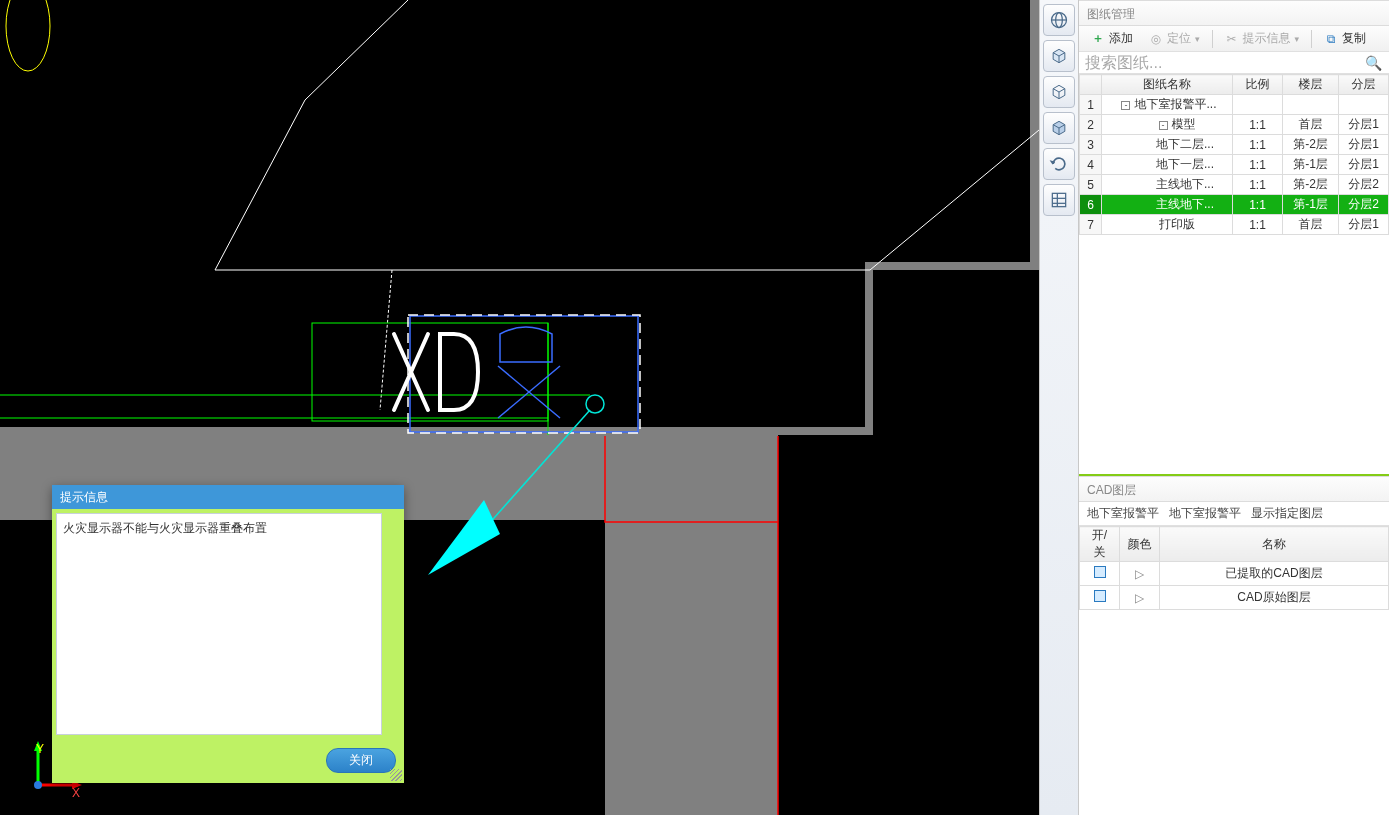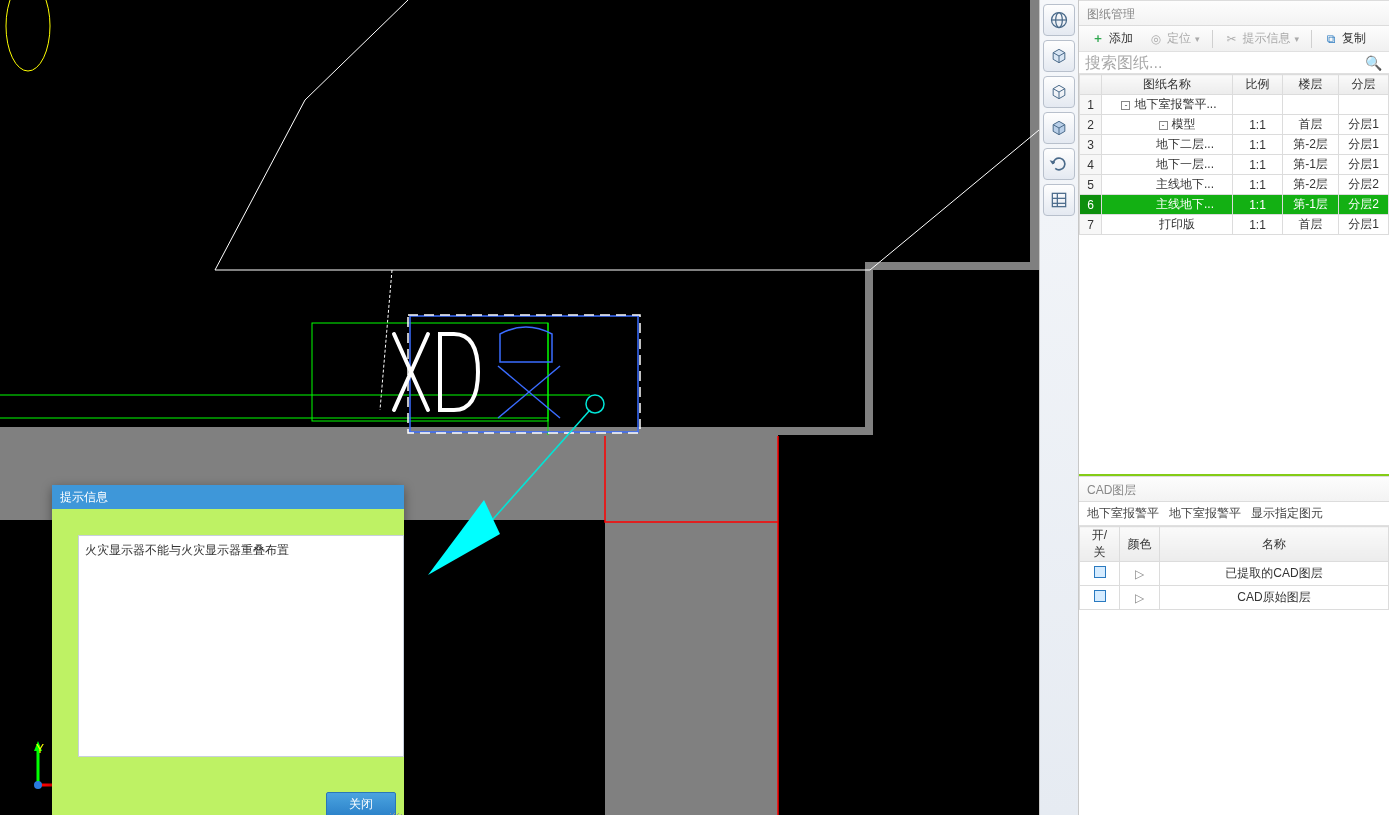--- a/index.html
+++ b/index.html
@@ -56,26 +56,26 @@
 table.layer-grid { width:100%; border-collapse:collapse;}
 table.layer-grid th, table.layer-grid td { border:1px solid #dcdcdc; height:24px; padding:0 6px;
   font-size:12px; color:#333; text-align:center;}
 table.layer-grid th { background:linear-gradient(#fafafa,#ececec); font-weight:normal; text-align:center;}
 .chk { width:12px; height:12px; border:1px solid #2a7ac0; background:#d6ecff; display:inline-block;}
 .tri { color:#888; cursor:pointer; }
 
 
 #dlg { position:absolute; left:52px; top:485px; width:352px; background:#bef264; box-shadow:0 3px 10px rgba(0,0,0,.4);}
 #dlg .titlebar { height:24px; background:#3E97D9; color:#fff; padding:0 8px; line-height:24px;}
-#dlg .body { padding:26px; }
+#dlg .body { padding:4px; }
 #dlg textarea { width:326px; height:222px; border:1px solid #c8d0dc; resize:none; padding:6px; font-size:12px;
   outline:none; color:#333;}
 #dlg .footer { padding:6px 8px 10px; text-align:right; position:relative;}
 #dlg button { background:linear-gradient(#4aa3e0,#2c82c9); border:1px solid #2a76b8; color:#fff;
-  padding:3px 22px; border-radius:2px; cursor:pointer;}
+  padding:3px 22px; border-radius:12px; cursor:pointer;}
 #dlg .grip { position:absolute; right:2px; bottom:2px; width:12px; height:12px; cursor:nwse-resize;
   background:repeating-linear-gradient(135deg,#999 0 1px,transparent 1px 3px);}
 
 
 #axis { position:absolute; left:24px; bottom:16px; }
 </style>
 </head>
 <body>
 
 <svg id="canvas" viewBox="0 0 1039 815">
@@ -289,21 +289,21 @@
           </tr>
         </tbody>
   </table>
   </div>
 
   <div id="layer-panel">
     <div class="panel-title">CAD图层</div>
     <div class="layer-toolbar">
       <span>地下室报警平</span>
       <span>地下室报警平</span>
-      <span>显示指定图元</span>
+      <span>显示指定图层</span>
     </div>
     <table class="layer-grid">
       <colgroup>
           <col style="width:40px">
           <col style="width:40px">
           <col>
         </colgroup>
       <thead>
           <tr>
         <th>开/关</th>

